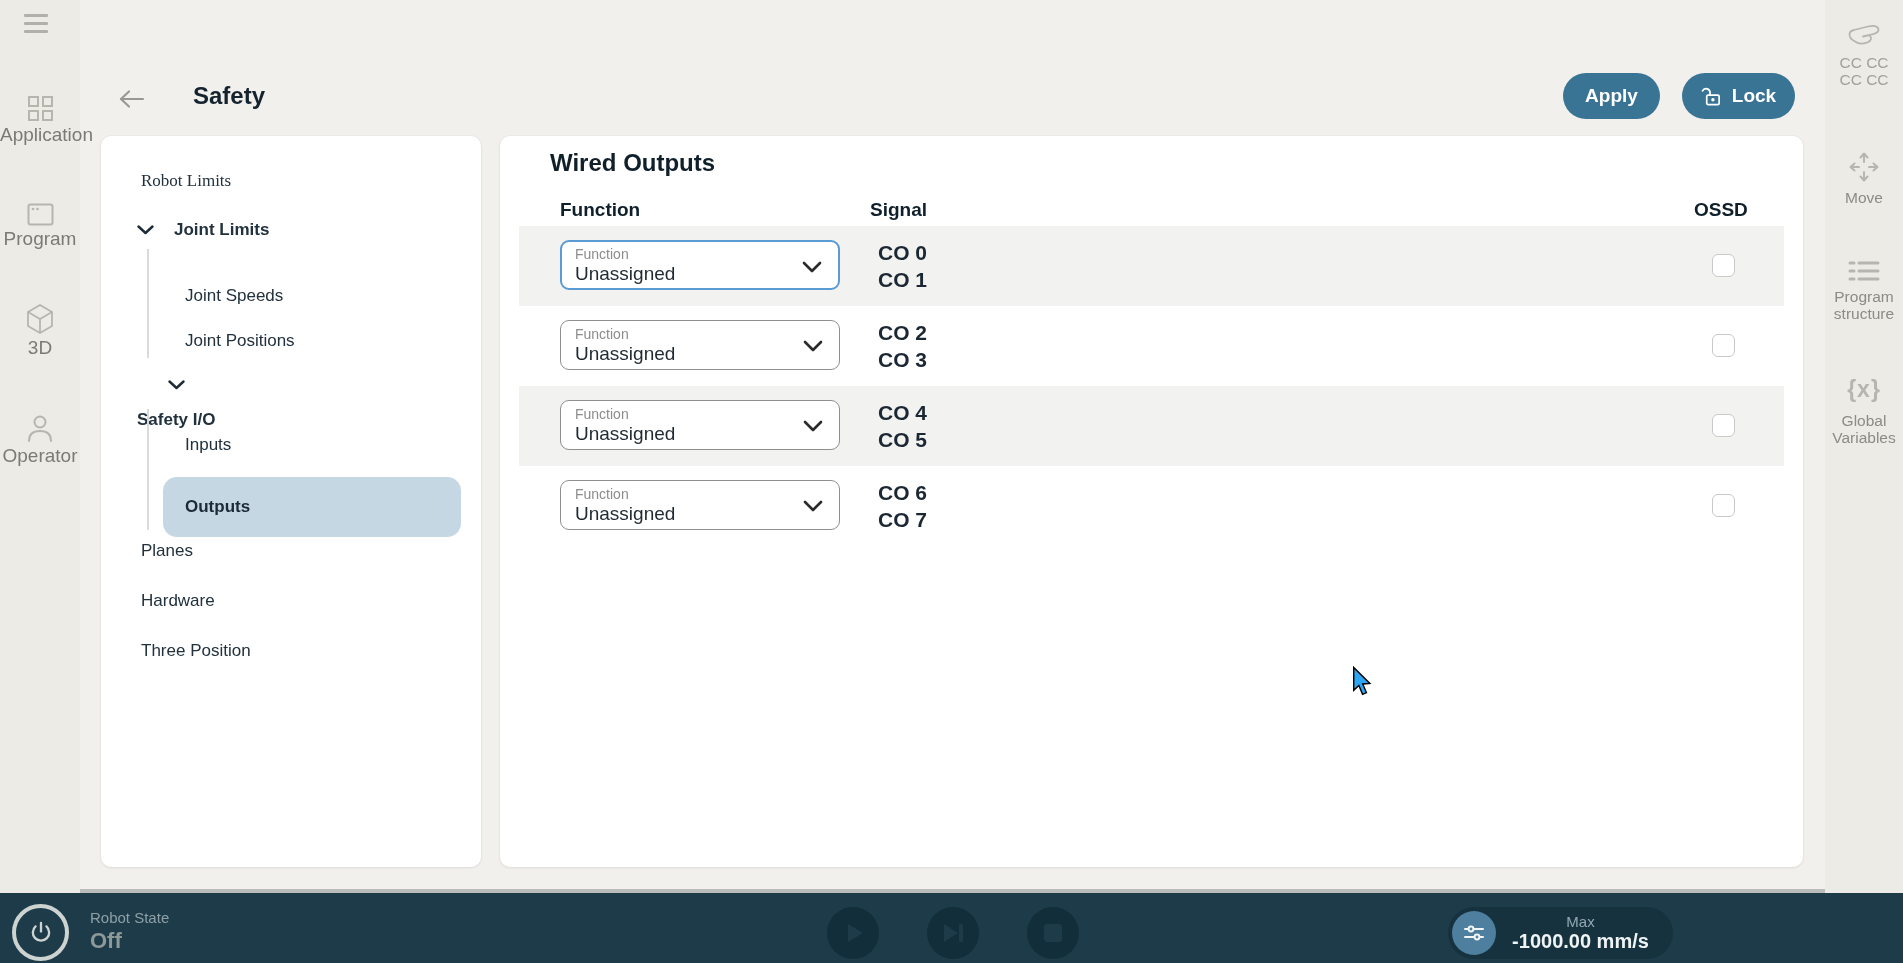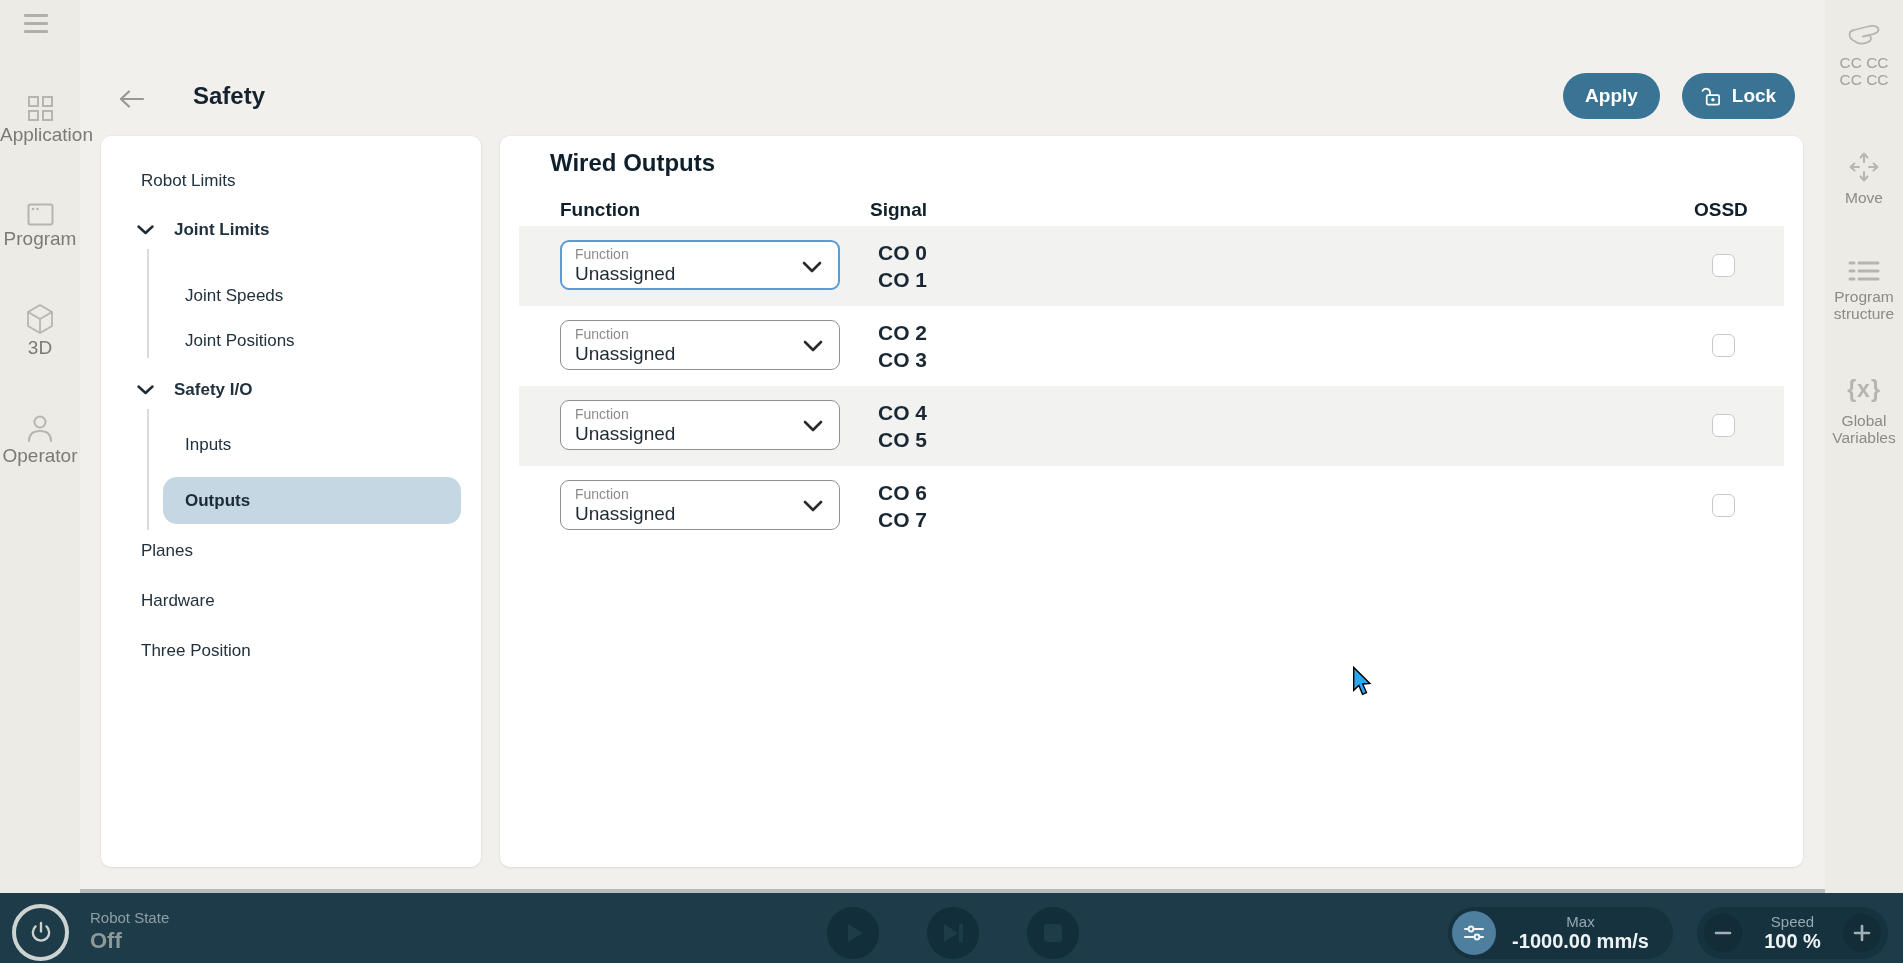--- a/index.html
+++ b/index.html
@@ -35,21 +35,21 @@
   .card { position:absolute; top:136px; height:731px; background:#ffffff; border-radius:10px;
           box-shadow:0 1px 3px rgba(0,0,0,0.07), 0 0 0 1px rgba(0,0,0,0.02); }
   .nav-card  { left:101px; width:380px; }
   .main-card { left:500px; width:1303px; }
   
   .nav-item { position:absolute; font-size:17px; color:#21313d; cursor:pointer; white-space:nowrap; }
   .nav-top   { left:40px; }
   .nav-group { left:36px; display:flex; align-items:center; gap:20px; font-weight:bold; }
   .nav-child { left:84px; }
   .nav-line  { position:absolute; left:46px; width:2px; background:#dcdad6; }
-  .nav-selected { position:absolute; left:62px; top:341px; width:298px; height:47px; background:#c5d7e3;
+  .nav-selected { position:absolute; left:62px; top:341px; width:298px; height:60px; background:#c5d7e3;
                   border-radius:14px; font-weight:bold; font-size:17px; color:#1c2b36;
                   display:flex; align-items:center; padding-left:22px; cursor:pointer; }
   
   .panel-title { position:absolute; left:50px; top:13px; font-size:24px; font-weight:bold; color:#10202b; }
   .col-head { position:absolute; top:63px; font-size:19px; font-weight:bold; color:#10202b; }
   .col-function { left:60px; } .col-signal { left:370px; } .col-ossd { left:1194px; }
   .rows { position:absolute; left:19px; top:90px; width:1265px; }
   .io-row { position:relative; height:80px; }
   .io-row.odd { background:#f2f2f0; }
   .dropdown { position:absolute; left:41px; top:14px; width:280px; height:50px; background:#fff;
@@ -207,33 +207,33 @@
       <g fill="none" stroke="#ffffff" stroke-width="1.8" stroke-linecap="round">
         <rect x="6" y="9" width="13" height="10" rx="1.5"></rect>
         <path d="M9.5 9 V6.5 A4.2 4.2 0 0 0 1.6 4.6"></path>
         <circle cx="12.5" cy="14" r="0.9" fill="#ffffff"></circle>
       </g>
     </svg>
     <span>Lock</span>
   </button>
 
   <div class="card nav-card">
-    <div class="nav-item nav-top" style="top:35px;">Robot Limits</div>
+    <div class="nav-item nav-top" style="top:35px;font-family:Liberation Serif, serif;">Robot Limits</div>
 
     <div class="nav-item nav-group" style="top:84px;">
       <svg width="17" height="10" viewBox="0 0 17 10">
         <polyline points="1.5,1.5 8.5,8 15.5,1.5" fill="none" stroke="#1c2b36" stroke-width="2.4" stroke-linecap="round" stroke-linejoin="round"></polyline>
       </svg>
       <span>Joint Limits</span>
     </div>
     <div class="nav-line" style="top:113px; height:109px;"></div>
     <div class="nav-item nav-child" style="top:140px;margin-top:10px;">Joint Speeds</div>
     <div class="nav-item nav-child" style="top:195px;">Joint Positions</div>
 
-    <div class="nav-item nav-group" style="top:244px;">
+    <div class="nav-item nav-group" style="top:244px;flex-direction:column;">
       <svg width="17" height="10" viewBox="0 0 17 10">
         <polyline points="1.5,1.5 8.5,8 15.5,1.5" fill="none" stroke="#1c2b36" stroke-width="2.4" stroke-linecap="round" stroke-linejoin="round"></polyline>
       </svg>
       <span>Safety I/O</span>
     </div>
     <div class="nav-line" style="top:273px; height:121px;"></div>
     <div class="nav-item nav-child" style="top:299px;">Inputs</div>
     <div class="nav-selected">Outputs</div>
 
     <div class="nav-item nav-top" style="top:405px;">Planes</div>
@@ -355,38 +355,19 @@
               <circle cx="15" cy="15" r="2.4" fill="#4e7f9e"></circle>
           </g>
         </svg>
       </div>
       <div class="pill-texts">
         <div class="p-label">Max</div>
         <div class="p-value">-1000.00 mm/s</div>
       </div>
     </div>
 
-    <div class="bb-pill speed-pill">
-      <div class="round-sm minus-btn">
-        <svg width="18" height="18" viewBox="0 0 18 18">
-          <line x1="2" y1="9" x2="16" y2="9" stroke="#a2b0b6" stroke-width="2.6" stroke-linecap="round"></line>
-        </svg>
-      </div>
-      <div class="pill-texts" style="padding:0;">
-        <div class="p-label">Speed</div>
-        <div class="p-value">100 %</div>
-      </div>
-      <div class="round-sm plus-btn">
-        <svg width="18" height="18" viewBox="0 0 18 18">
-          <g stroke="#a2b0b6" stroke-width="2.6" stroke-linecap="round">
-            <line x1="2" y1="9" x2="16" y2="9"></line>
-              <line x1="9" y1="2" x2="9" y2="16"></line>
-          </g>
-        </svg>
-      </div>
-    </div>
   </div>
 
   <svg class="cursor" width="22" height="30" viewBox="0 0 15 21">
     <path d="M1 1 L1 17 L4.6 13.7 L7.2 19.8 L9.9 18.6 L7.3 12.6 L12.3 12.2 Z" fill="#2ea7f2" stroke="#000000" stroke-width="1"></path>
   </svg>
 
 </div>
 
 </body></html>

